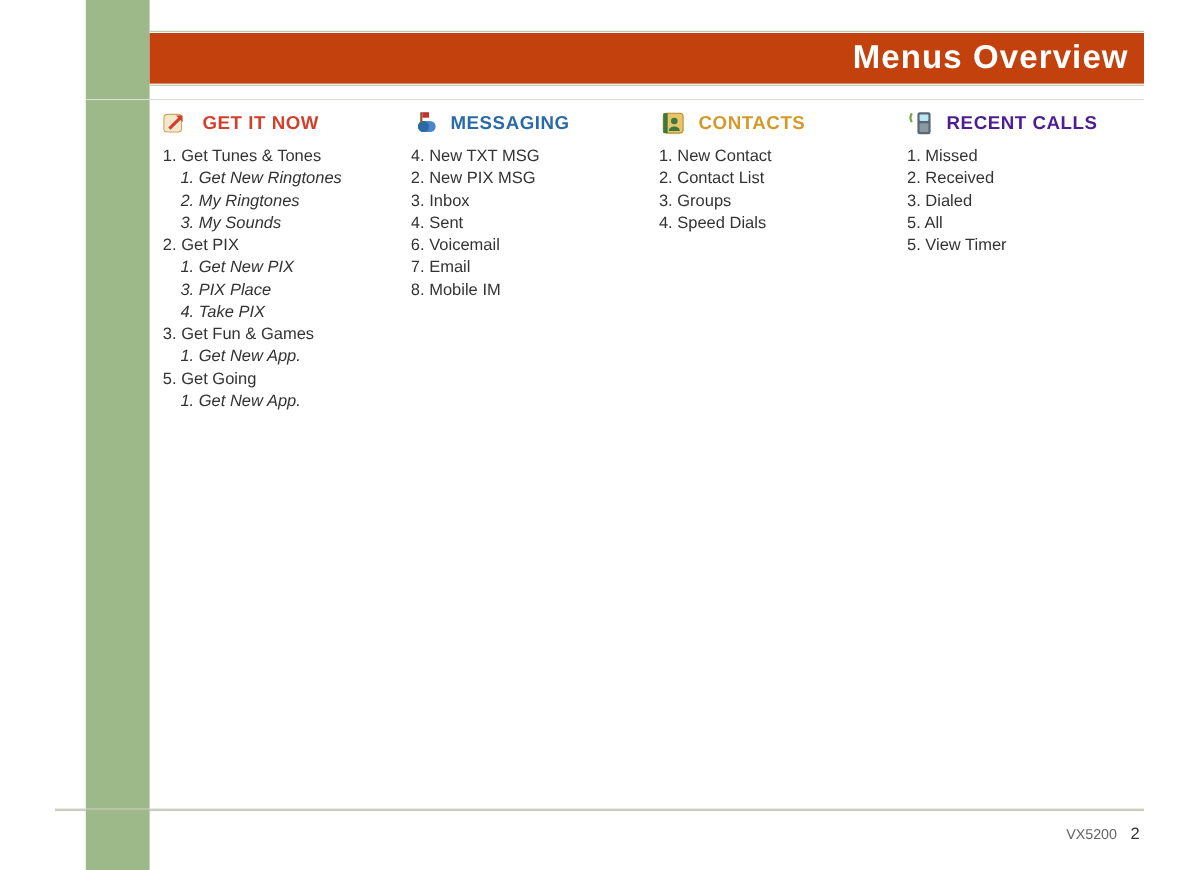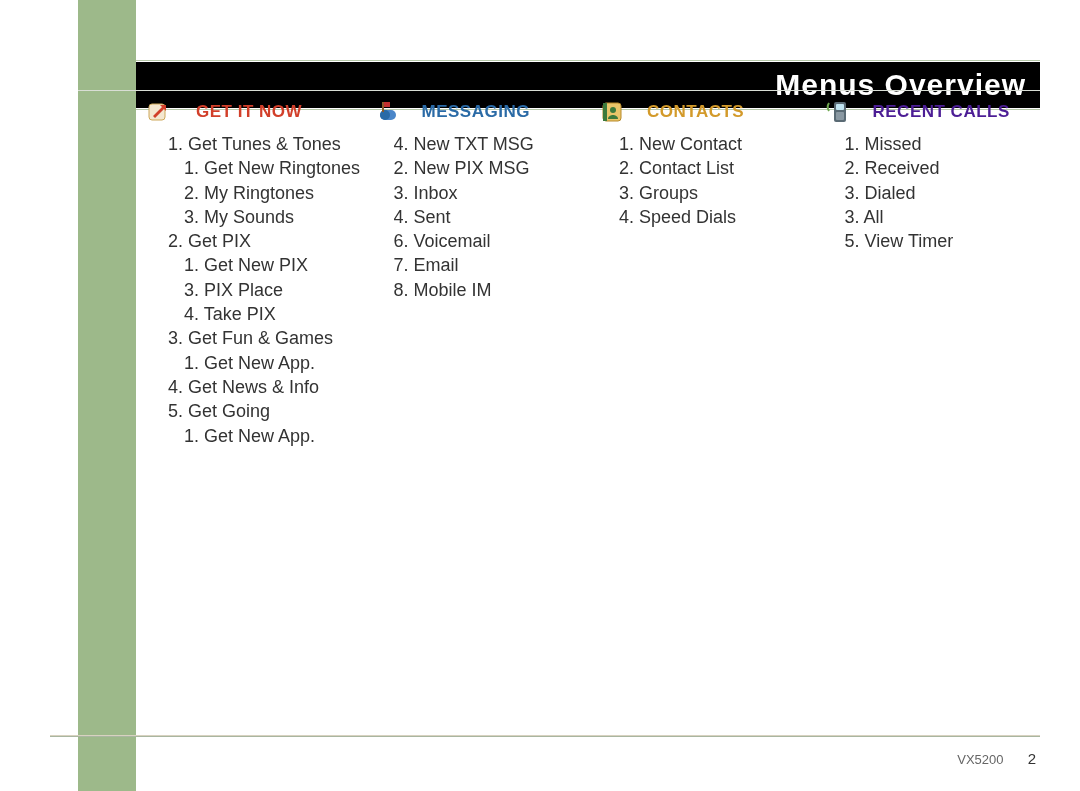--- a/index.html
+++ b/index.html
@@ -1,39 +1,39 @@
 <!DOCTYPE html>
 <html><head>
 <meta charset="utf-8">
 <style>
   * { box-sizing: border-box; margin: 0; padding: 0; }
   html, body { width: 1080px; height: 791px; font-family: Arial, Helvetica, sans-serif; background: #fff; }
   .page { position: relative; width: 1080px; height: 791px; }
   .left-green { position: absolute; left: 78px; top: 0; width: 58px; height: 791px; background: #9db98a; }
-  .header-band { position: absolute; left: 136px; top: 30px; right: 40px; height: 46px; background: #000000; display: flex; align-items: center; justify-content: flex-end; padding-right: 14px; margin-top: 32px; }
+  .header-band { position: absolute; left: 136px; top: 30px; right: 40px; height: 46px; background: #c2410c; display: flex; align-items: center; justify-content: flex-end; padding-right: 14px; }
   .header-band .rule-top { position: absolute; left: 0; right: 0; top: -2px; height: 1px; background: #b5c7a8; }
   .header-band .rule-mid { position: absolute; left: 0; right: 0; bottom: -2px; height: 1px; background: #b5c7a8; }
   .header-title { color: #fff; font-size: 30px; font-weight: 600; letter-spacing: 1px; }
   .content { position: absolute; left: 148px; right: 40px; top: 100px; bottom: 70px; display: flex; gap: 10px; }
   .col { flex: 1 1 0; min-width: 0; }
-  .sect-head { display: flex; align-items: center; gap: 20px; margin-bottom: 8px; }
+  .sect-head { display: flex; align-items: center; gap: 8px; margin-bottom: 8px; }
   .sect-title { font-weight: 800; font-size: 17px; letter-spacing: 0.5px; text-transform: uppercase; white-space: nowrap; }
   .c-red { color: #d23f2a; }
   .c-blue { color: #2a6aa6; }
   .c-gold { color: #d39a2a; }
   .c-gray { color: #4c1d95; }
-  .menu-list { font-size: 18px; color: #333; line-height: 1.35; margin-left: 20px; }
+  .menu-list { font-size: 15px; color: #333; line-height: 1.35; }
   .menu-list .li { white-space: nowrap; overflow: hidden; text-overflow: ellipsis; }
-  .menu-list .sub { padding-left: 16px; }
+  .menu-list .sub { padding-left: 16px; font-style: italic; }
   .hr-top { position: absolute; left: 78px; right: 40px; top: 90px; height: 1px; background: #d9ded5; }
   .footer-line { position: absolute; left: 50px; right: 40px; bottom: 54px; height: 2px; background: transparent; }
   .footer-line::before { content:""; position:absolute; left:0; right:0; top:0; height:1px; background:#d8d2c0; }
   .footer-line::after { content:""; position:absolute; left:0; right:0; top:1px; height:1px; background:#a9b6a0; }
   .footer-text { position: absolute; right: 44px; bottom: 24px; font-size: 15px; color: #333; }
-  .footer-text .model { font-size: 13px; color: #666; margin-right: 20px; }
+  .footer-text .model { font-size: 13px; color: #666; margin-right: 8px; }
   .icon { width: 28px; height: 24px; display: inline-block; }
 </style>
 </head>
 <body>
 <div class="page">
 
   <div class="left-green"></div>
 
   <div class="header-band">
     <div class="rule-top"></div>
@@ -65,21 +65,20 @@
         <div class="li">2. Get PIX</div>
         <div class="sub">
           <div class="li">1. Get New PIX</div>
           <div class="li">3. PIX Place</div>
           <div class="li">4. Take PIX</div>
         </div>
         <div class="li">3. Get Fun &amp; Games</div>
         <div class="sub">
           <div class="li">1. Get New App.</div>
         </div>
-        <div class="li">4. Get News &amp; Info</div>
         <div class="li">5. Get Going</div>
         <div class="sub">
           <div class="li">1. Get New App.</div>
         </div>
       </div>
     </div>
 
     <div class="col">
       <div class="sect-head">
         <span class="icon">
@@ -132,21 +131,21 @@
               <rect x="11" y="12" width="8" height="8" rx="1" fill="#8a98a2"></rect>
               <path d="M4 3 C2 6 2 8 4 11" stroke="#6fa84f" stroke-width="2" fill="none"></path>
             </svg>
         </span>
         <span class="sect-title c-gray">Recent Calls</span>
       </div>
       <div class="menu-list">
         <div class="li">1. Missed</div>
         <div class="li">2. Received</div>
         <div class="li">3. Dialed</div>
-        <div class="li">3. All</div>
+        <div class="li">5. All</div>
         <div class="li">5. View Timer</div>
       </div>
     </div>
 
   </div>
 
   <div class="footer-line"></div>
   <div class="footer-text">
     <span class="model">VX5200</span>
     <span>2</span>

